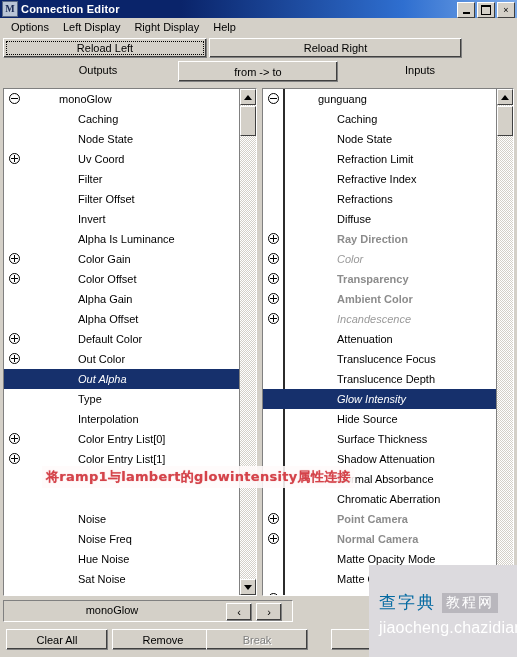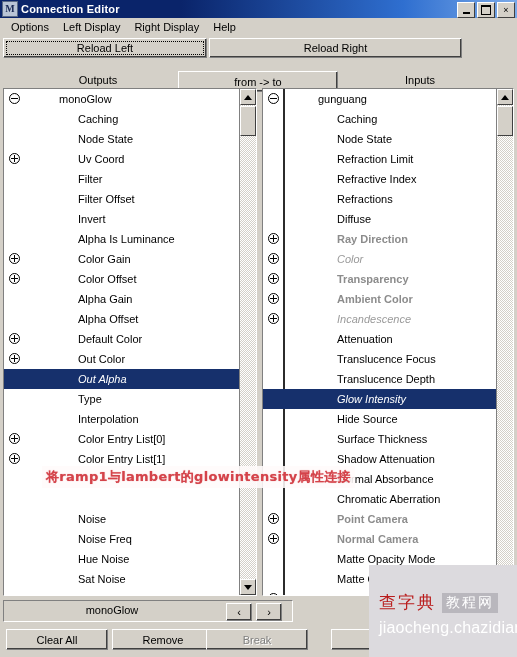--- a/index.html
+++ b/index.html
@@ -55,21 +55,21 @@
     font-size:11px;color:#000;box-sizing:border-box;
   }
   .reload-left{width:204px;height:20px;margin-left:3px;position:relative;}
   .reload-left::after{
     content:"";position:absolute;left:2px;top:2px;right:2px;bottom:2px;
     border:1px dotted #000;pointer-events:none;
   }
   .reload-right{width:253px;height:20px;margin-left:2px;}
 
   
-  .dir-row{position:absolute;left:0;top:70px;width:437px;height:24px;}
+  .dir-row{position:absolute;left:0;top:60px;width:437px;height:24px;}
   .dir-lbl{
     position:absolute;top:4px;font-size:11px;color:#000;
     text-align:center;
   }
   .dir-out{left:3px;width:190px;}
   .dir-in{left:330px;width:180px;}
   .dir-btn{
     position:absolute;left:178px;top:1px;width:160px;height:21px;
   }
 
@@ -169,21 +169,21 @@
   .bbtn{position:absolute;top:3px;height:21px;width:102px;}
   .bbtn.disabled{color:#808080;text-shadow:1px 1px 0 #fff;}
   .b1{left:6px;} .b2{left:112px;} .b3{left:206px;} .b4{left:331px;}
 
   
   .wm{
     position:absolute;left:369px;top:565px;width:148px;height:92px;
     background:#dcdade;
   }
   .wm-row{position:absolute;left:10px;top:26px;display:flex;align-items:center;gap:6px;}
-  .wm-cn1{font-size:17px;color:#b91c1c;letter-spacing:2px;
+  .wm-cn1{font-size:17px;color:#0369a1;letter-spacing:2px;
     font-family:"DejaVu Sans","Liberation Sans",sans-serif;}
   .wm-cn2{font-size:14px;color:#fff;background:#b9b7bd;padding:1px 4px;letter-spacing:2px;
     font-family:"DejaVu Sans","Liberation Sans",sans-serif;}
   .wm-url{position:absolute;left:10px;top:54px;font-size:16px;color:#fff;letter-spacing:.2px;}
 </style>
 </head>
 <body>
 
 <div id="app">
 

